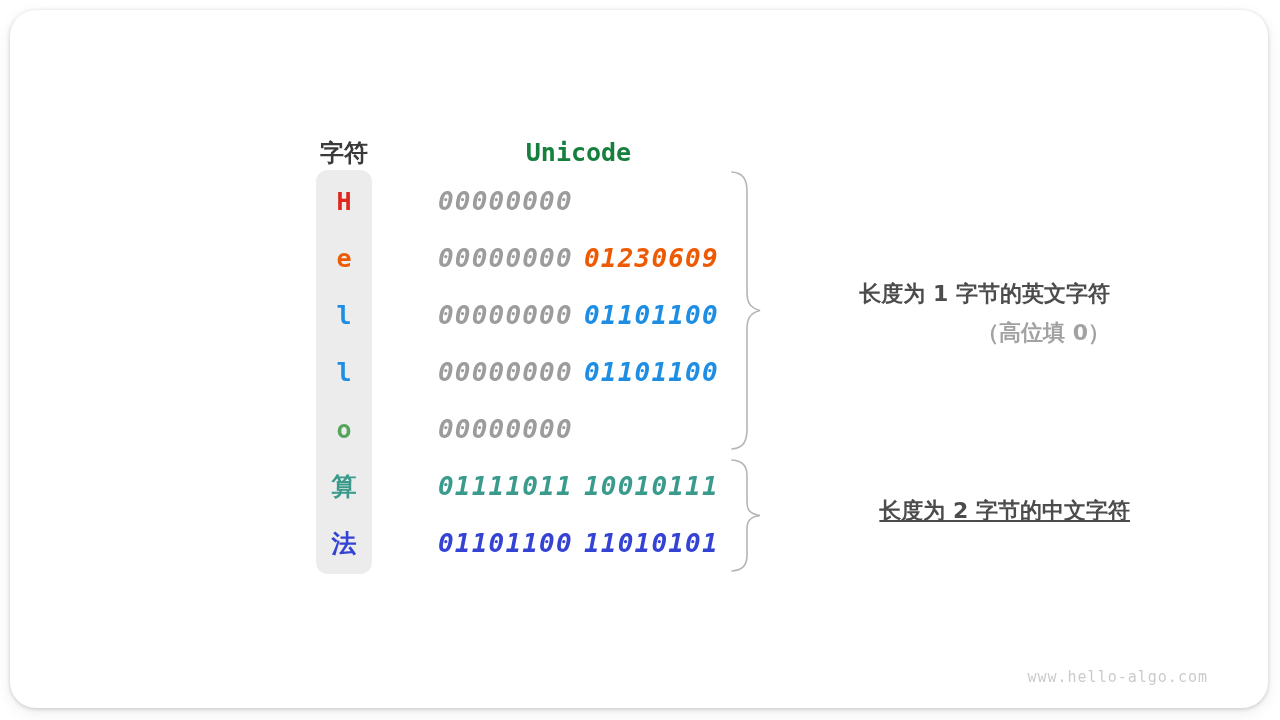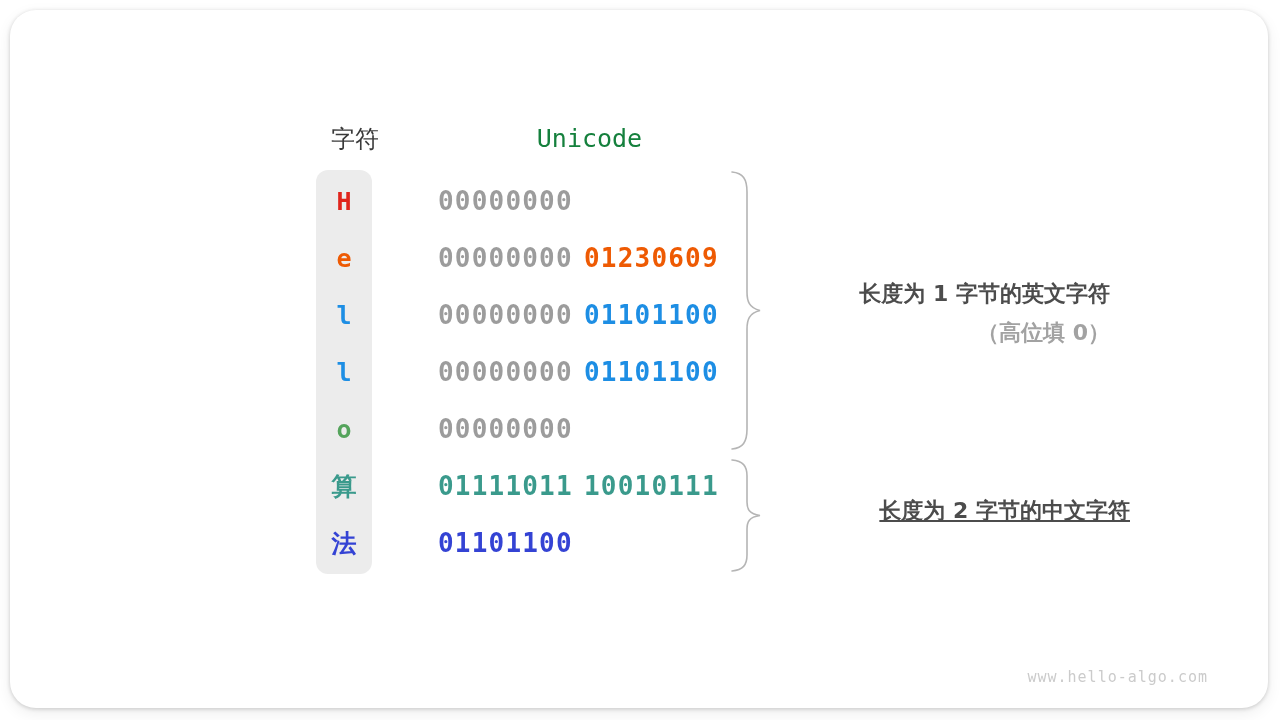--- a/index.html
+++ b/index.html
@@ -12,26 +12,25 @@
   .card {
     position: absolute;
     left: 10px; top: 10px;
     width: 1258px; height: 698px;
     background: #ffffff;
     border-radius: 26px;
     box-shadow: 0 1px 4px rgba(0,0,0,0.18), 0 5px 16px rgba(0,0,0,0.07);
   }
   .hdr {
     position: absolute;
-    top: 112px;
+    top: 126px;
     height: 34px;
     line-height: 34px;
-    font-weight: normal;
+    font-weight: bold;
     font-size: 24px;
-    margin-left: 11px;
   }
   .hdr-char { left: 306px; width: 56px; text-align: center; }
   .hdr-unicode {
     left: 428px; width: 281px; text-align: center;
     font-family: "DejaVu Sans Mono", "Liberation Mono", monospace;
     font-size: 25px;
   }
   .char-strip {
     position: absolute;
     left: 306px; top: 160px;
@@ -55,20 +54,21 @@
     font-weight: bold;
     font-size: 25px;
   }
   .byte {
     position: absolute;
     font-family: "DejaVu Sans Mono", "Liberation Mono", monospace;
     font-weight: bold;
     font-size: 26px;
     letter-spacing: 1.2px;
     white-space: pre;
+    font-style: italic;
   }
   .byte1 { left: 428px; }
   .byte2 { left: 574px; }
   .brace { position: absolute; }
   .annotation {
     position: absolute;
     text-align: right;
     font-size: 22px;
     font-weight: 600;
     line-height: 39px;
@@ -117,20 +117,21 @@
     <span class="byte byte1" style="color: rgb(156, 156, 156);">00000000</span>
   </div>
   <div class="row row-5">
     <span class="cell-char" style="color: rgb(58, 154, 140);">算</span>
     <span class="byte byte1" style="color: rgb(58, 154, 140);">01111011</span>
     <span class="byte byte2" style="color: rgb(58, 154, 140);">10010111</span>
   </div>
   <div class="row row-6">
     <span class="cell-char" style="color: rgb(52, 67, 212);">法</span>
     <span class="byte byte1" style="color: rgb(52, 67, 212);">01101100</span>
+    <span class="byte byte2" style="color: rgb(52, 67, 212);">11010101</span>
   </div>
 
   <svg class="brace" style="left:716px; top:160px;" width="42" height="281" viewBox="0 0 42 281">
     <path d="M 6 2 C 17 3 21 9 21 22 L 21 122 C 21 131 23 138 34 140.5 C 23 143 21 150 21 159 L 21 259 C 21 272 17 278 6 279" fill="none" stroke-width="1.6" stroke-linecap="round" stroke="#b5b5b5"></path>
   </svg>
 
   <svg class="brace" style="left:716px; top:448px;" width="42" height="115" viewBox="0 0 42 115">
     <path d="M 6 2 C 17 3 21 8 21 18 L 21 44 C 21 51 23 56 34 57.5 C 23 59 21 64 21 71 L 21 97 C 21 107 17 112 6 113" fill="none" stroke-width="1.6" stroke-linecap="round" stroke="#b5b5b5"></path>
   </svg>
 

